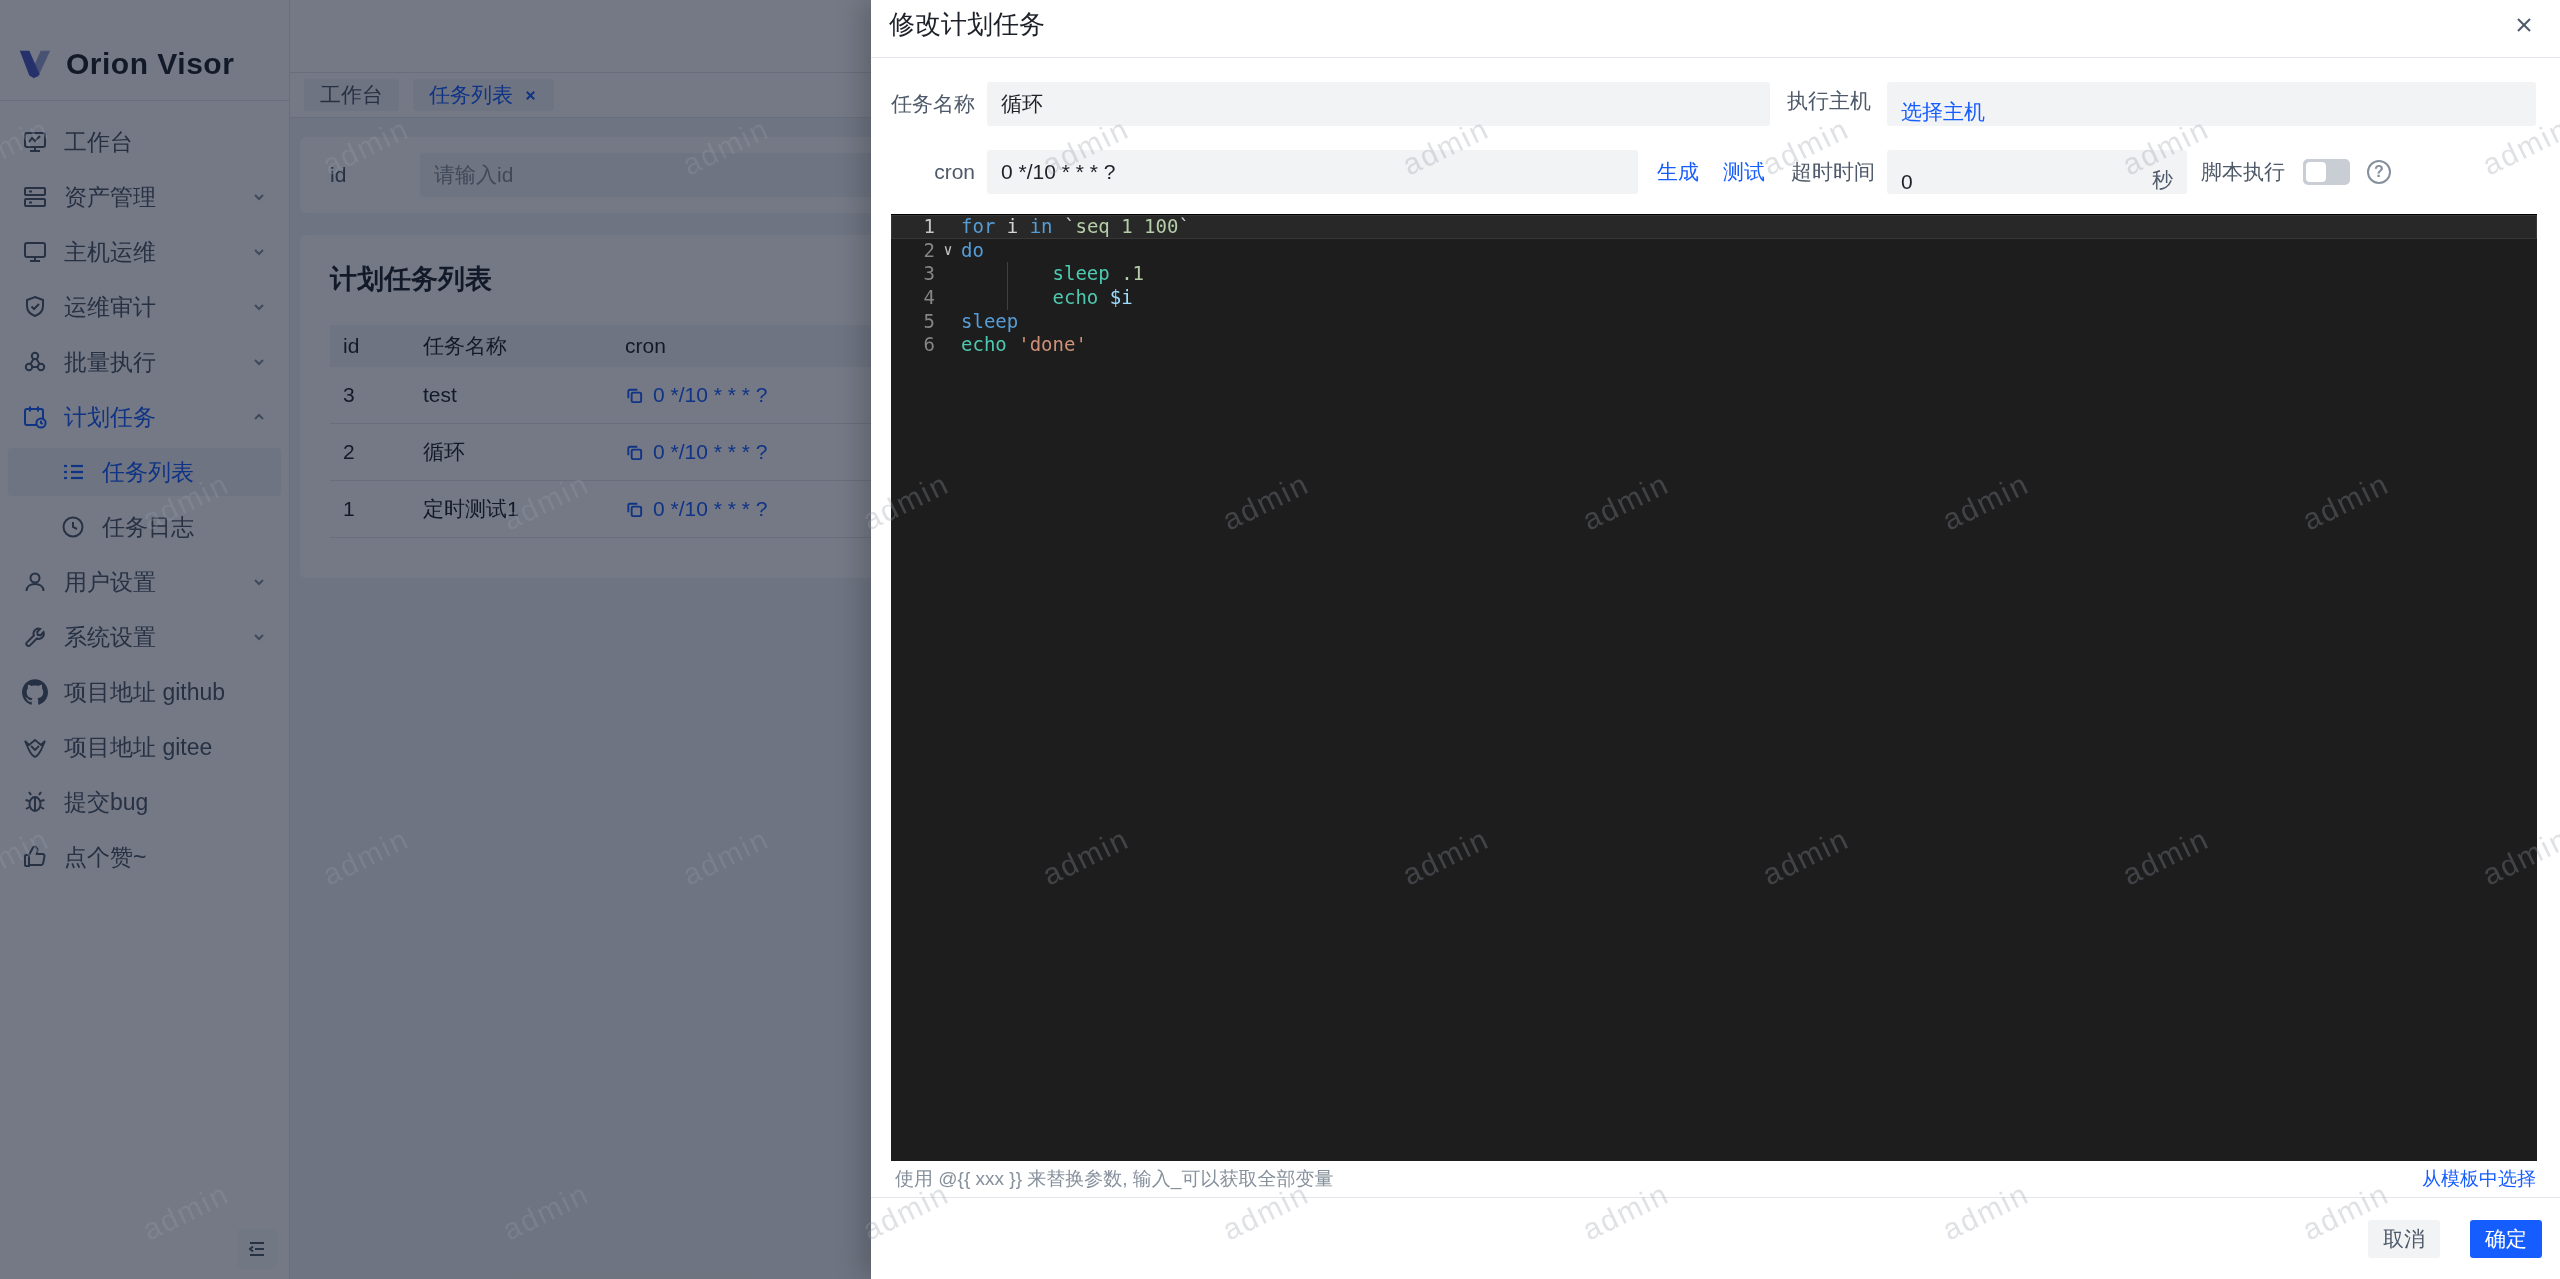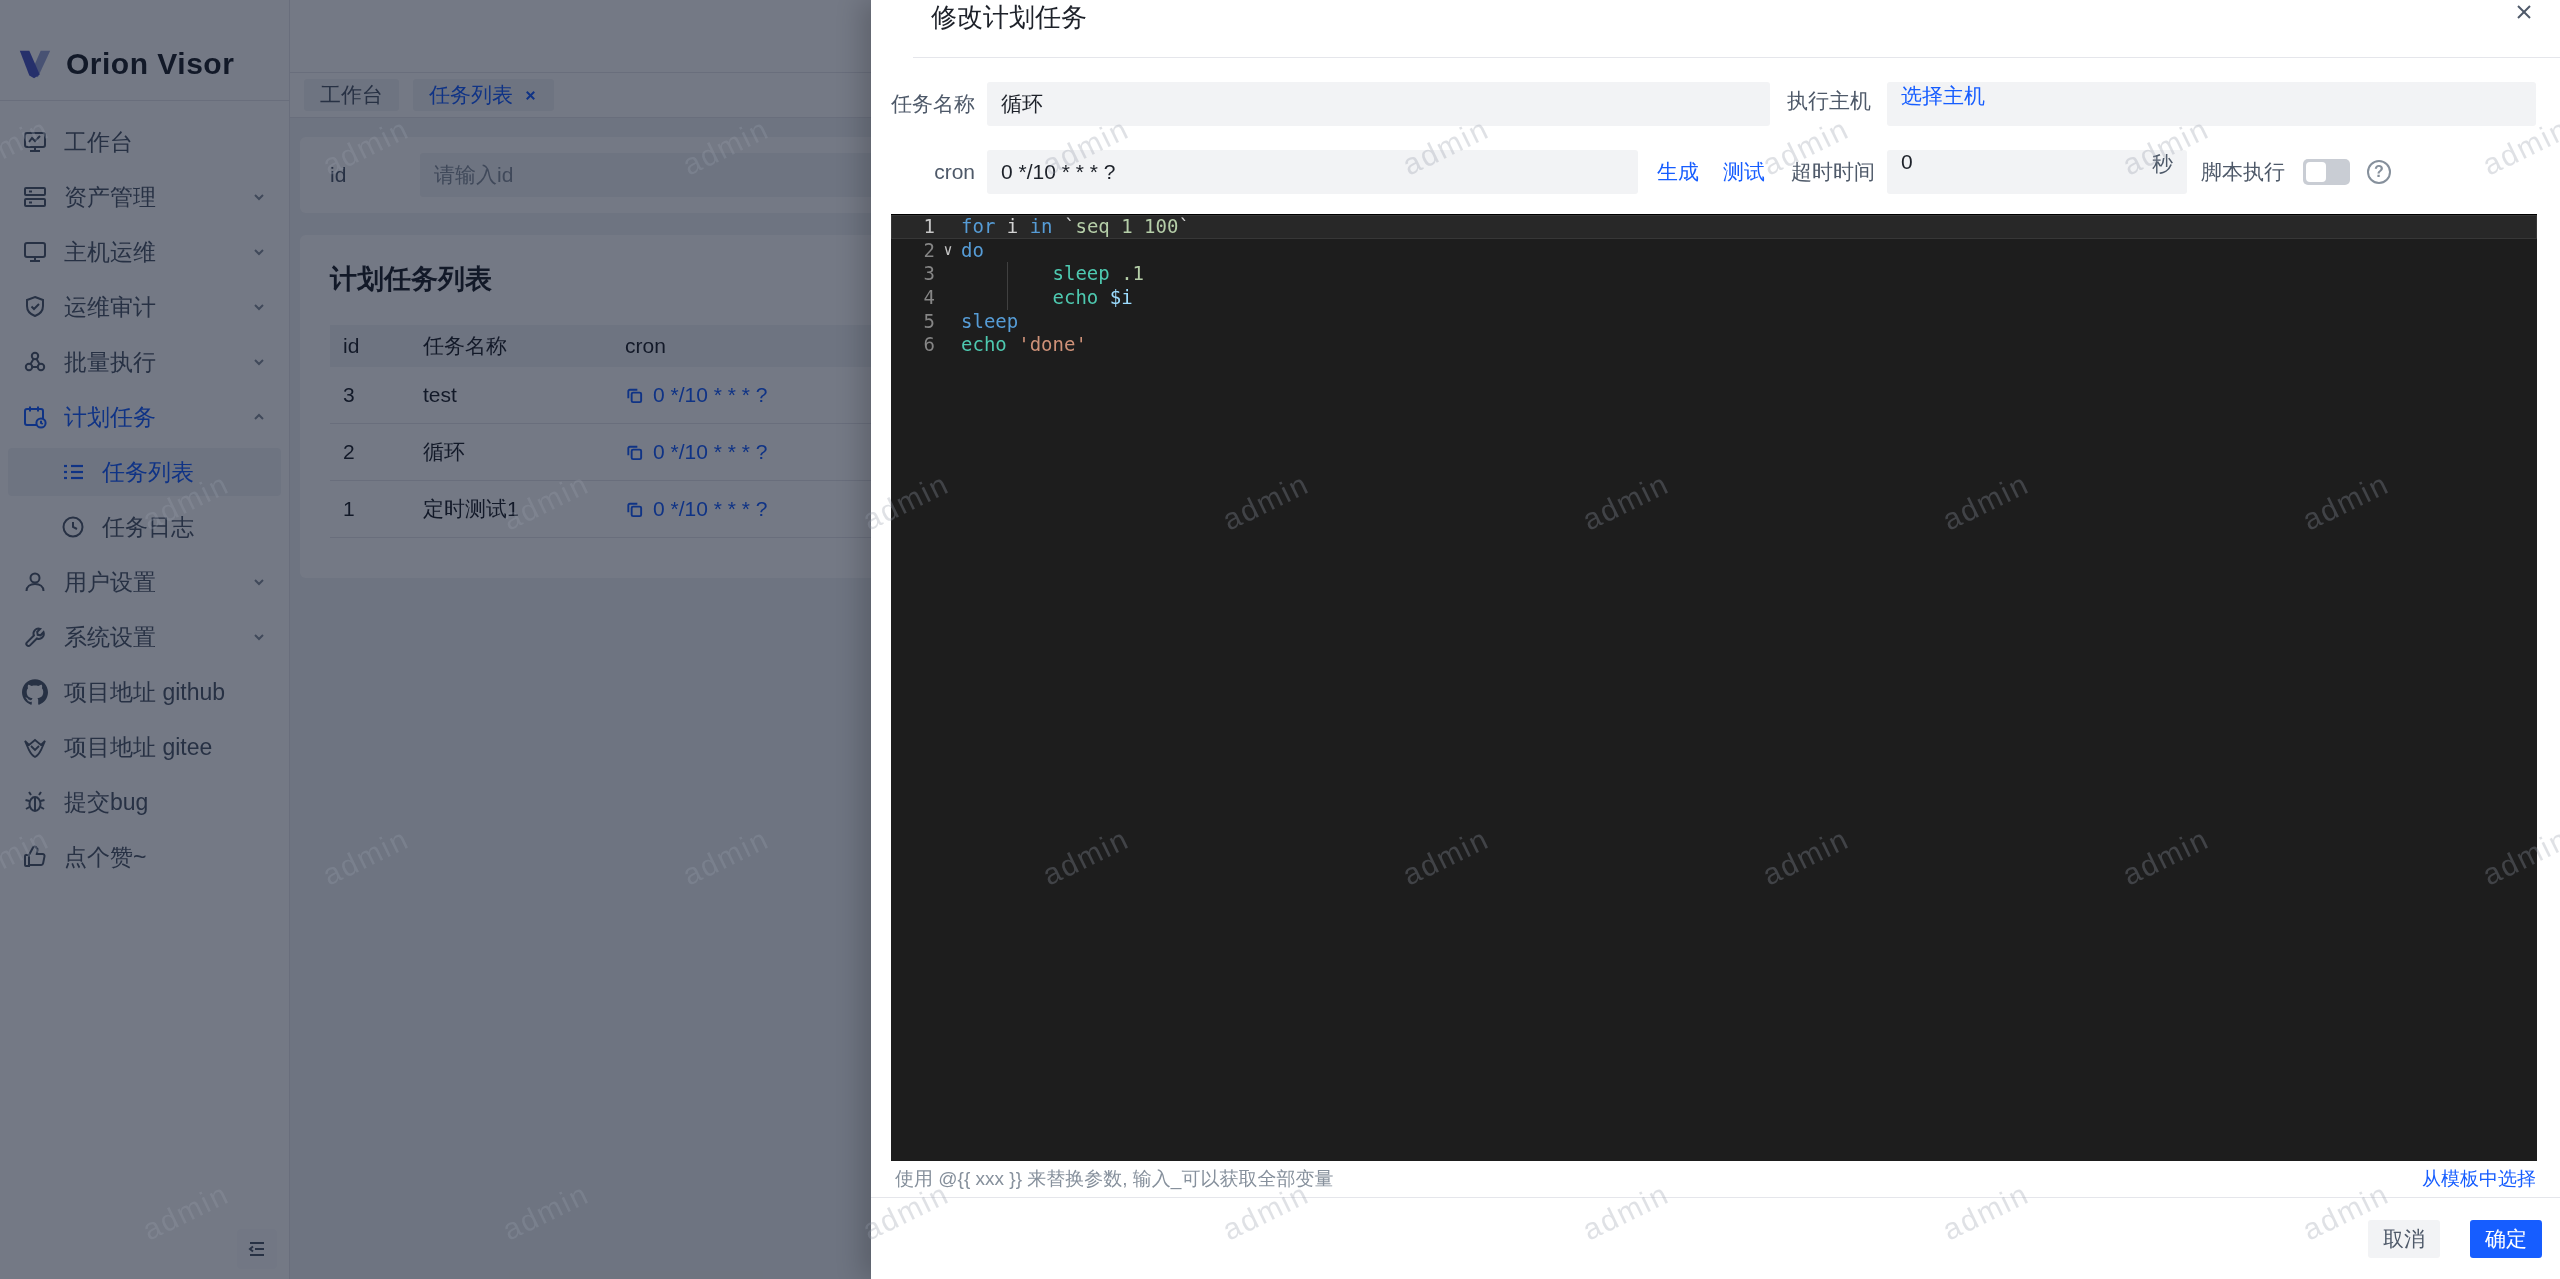--- a/index.html
+++ b/index.html
@@ -51,30 +51,30 @@
     font-size:21px;color:#1d2129;}
   .col-id{width:80px;} .col-name{width:202px;}
   .cron-cell{color:#165dff;display:flex;align-items:center;gap:9px;height:54px;}
 
   
   .mask{position:absolute;inset:0;background:rgba(10,20,40,0.57);z-index:10;}
 
   
   .drawer{position:absolute;top:0;left:871px;right:0;bottom:0;background:#fff;z-index:20;
     box-shadow:-10px 0 24px rgba(0,0,0,0.18);}
-  .drawer-header{height:58px;border-bottom:1px solid #e5e6eb;display:flex;align-items:flex-start;
-    padding:0 24px 8px 18px;margin-left:42px;}
+  .drawer-header{height:58px;border-bottom:1px solid #e5e6eb;display:flex;align-items:center;
+    padding:0 24px 8px 18px;}
   .drawer-title{font-size:26px;font-weight:500;color:#1d2129;}
   .drawer-close{margin-left:auto;color:#4e5969;cursor:pointer;}
   .flabel{position:absolute;font-size:21px;color:#4e5969;height:44px;line-height:44px;
     text-align:right;}
   .finput{position:absolute;height:44px;background:#f2f3f5;border:none;border-radius:3px;
     padding:0 14px;font-size:21px;color:#1d2129;outline:none;font-family:inherit;}
   .ffield{position:absolute;height:44px;background:#f2f3f5;border-radius:3px;display:flex;
-    align-items:flex-start;padding:0 14px;font-size:21px;}
+    align-items:flex-end;padding:0 14px;font-size:21px;}
   .blue-link{color:#165dff;font-size:21px;cursor:pointer;}
   .row2-link{position:absolute;top:150px;height:44px;line-height:44px;}
   .suffix{color:#4e5969;font-size:21px;}
   .switch{position:absolute;width:47px;height:26px;border-radius:5px;background:#c9cdd4;cursor:pointer;}
   .switch .knob{position:absolute;left:3px;top:3px;width:20px;height:20px;border-radius:4px;background:#fff;}
   .help{position:absolute;width:24px;height:24px;border-radius:50%;border:2px solid #86909c;
     color:#86909c;font-size:16px;display:flex;align-items:center;justify-content:center;font-weight:700;}
 
   
   .editor{position:absolute;left:20px;top:214px;width:1646px;height:947px;background:#1d1d1d;

